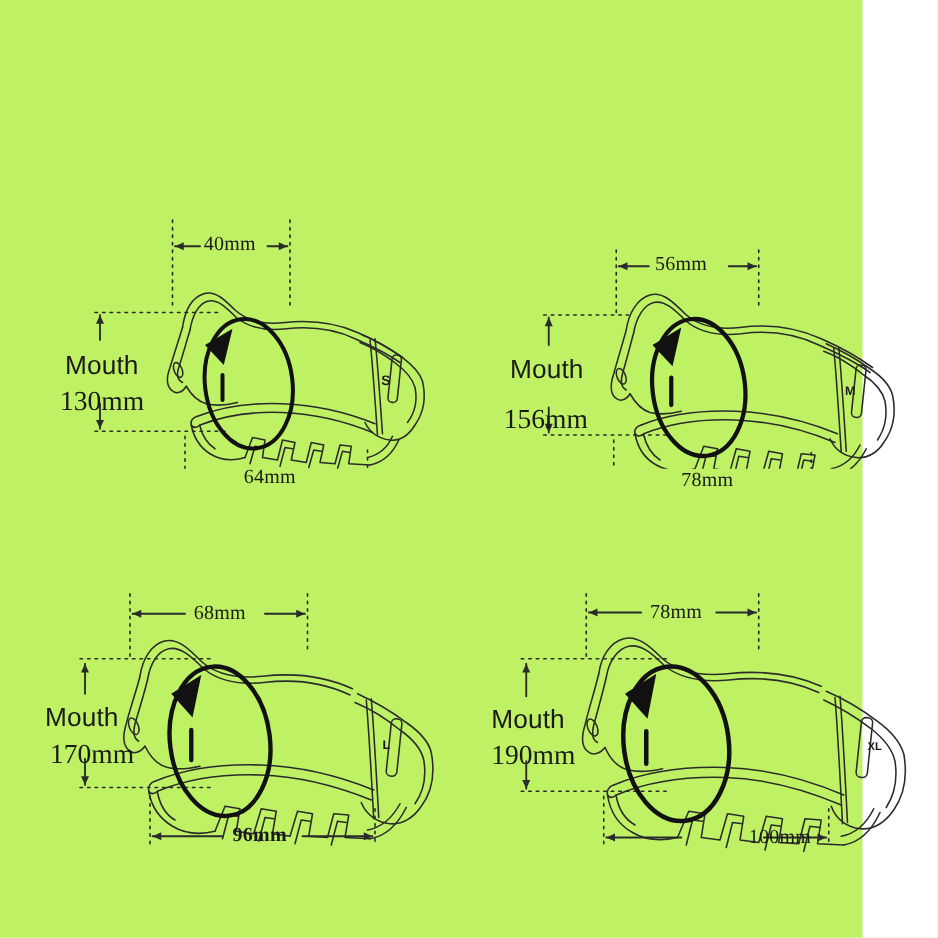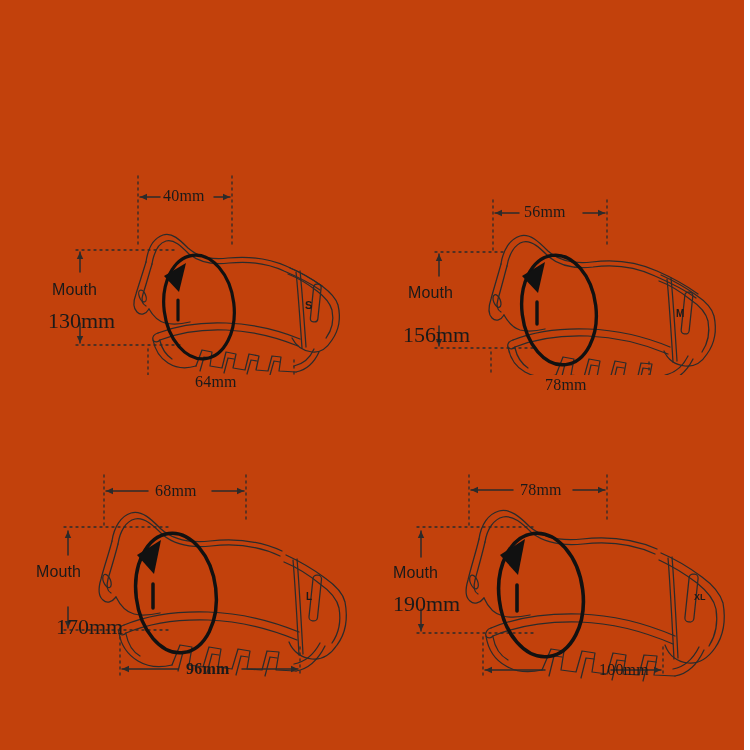--- a/index.html
+++ b/index.html
@@ -10,23 +10,23 @@
   }
   body {
     width: 750px;
     height: 750px;
     font-family: "Liberation Sans", sans-serif;
     overflow: hidden;
     position: relative;
   }
   #sheet {
     position: relative;
-    width: 744px;
+    width: 690px;
     height: 750px;
-    background: #c2410c;
+    background: #bef264;
   }
   .quadrant {
     position: absolute;
     width: 375px;
     height: 375px;
   }
   .q-svg {
     position: absolute;
     left: 0;
     top: 0;
@@ -41,21 +41,21 @@
     line-height: 1;
     pointer-events: none;
   }
   .lbl-mm {
     font-family: "Liberation Serif", serif;
     font-size: 16px;
     letter-spacing: 0.2px;
   }
   .lbl-mouth {
     font-family: "Liberation Sans", sans-serif;
-    font-size: 16px;
+    font-size: 21px;
     letter-spacing: 0.1px;
   }
   .lbl-mouthmm {
     font-family: "Liberation Serif", serif;
     font-size: 22px;
   }
   .lbl-size {
     font-family: "Liberation Sans", sans-serif;
     font-weight: bold;
     color: #1a1a1a;
@@ -407,21 +407,21 @@
         <g>
           <ellipse cx="176" cy="218" rx="40" ry="60" stroke="#111111" stroke-width="3.5" transform="rotate(-7 176 218)"></ellipse>
           <path d="M161 165 L 154 199 L 137 180 Z" fill="#111111" stroke="none"></path>
           <line x1="153" y1="209" x2="153" y2="233" stroke="#111111" stroke-width="3.5"></line>
         </g>
       </g>
     </svg>
 
     <span class="lbl lbl-mm" style="left:155px; top:108px;">68mm</span>
     <span class="lbl lbl-mouth" style="left:36px; top:189px;">Mouth</span>
-    <span class="lbl lbl-mouthmm" style="left:56px; top:217px;margin-top:24px;">170mm</span>
+    <span class="lbl lbl-mouthmm" style="left:40px; top:217px;">170mm</span>
     <span class="lbl lbl-mm" style="left:186px; top:286px;font-weight:bold;">96mm</span>
     <span class="lbl lbl-size" style="left:306px; top:217px; font-size:10px;">L</span>
   </div>
 
   <div class="quadrant" style="left:375px; top:375px;">
     <svg class="q-svg" viewBox="0 0 375 375">
       <g fill="none" stroke="#2b2b2b" stroke-width="1.25" stroke-linecap="round" stroke-linejoin="round">
 
         <g stroke-width="1.3" stroke-dasharray="2,4">
           <line x1="94" y1="100" x2="94" y2="152"></line>

